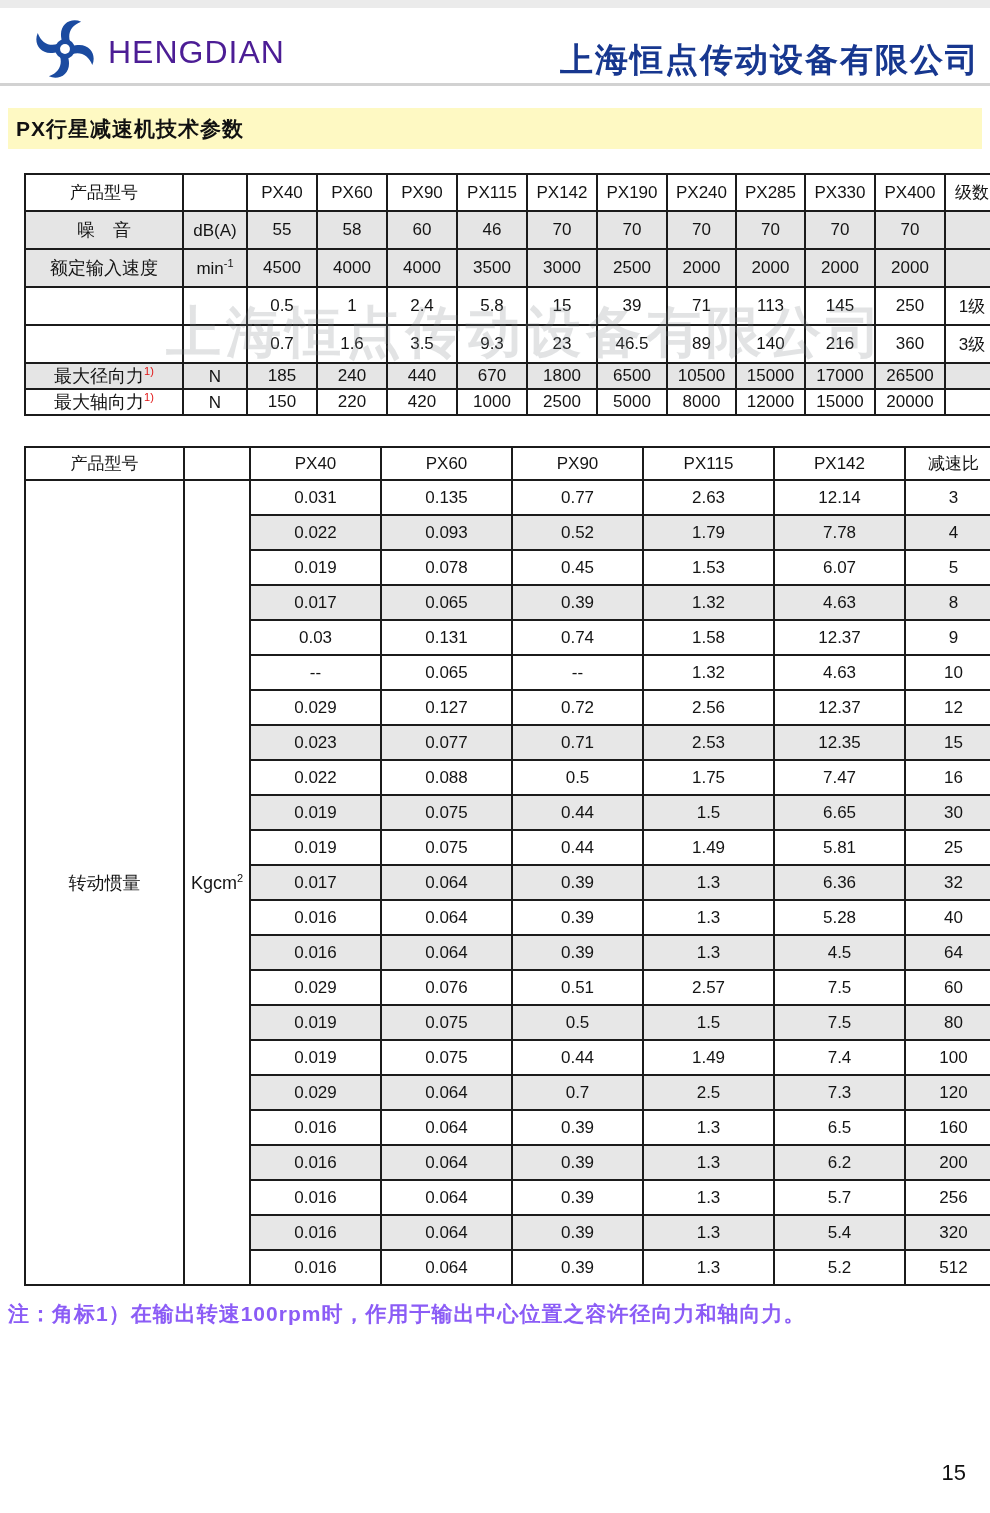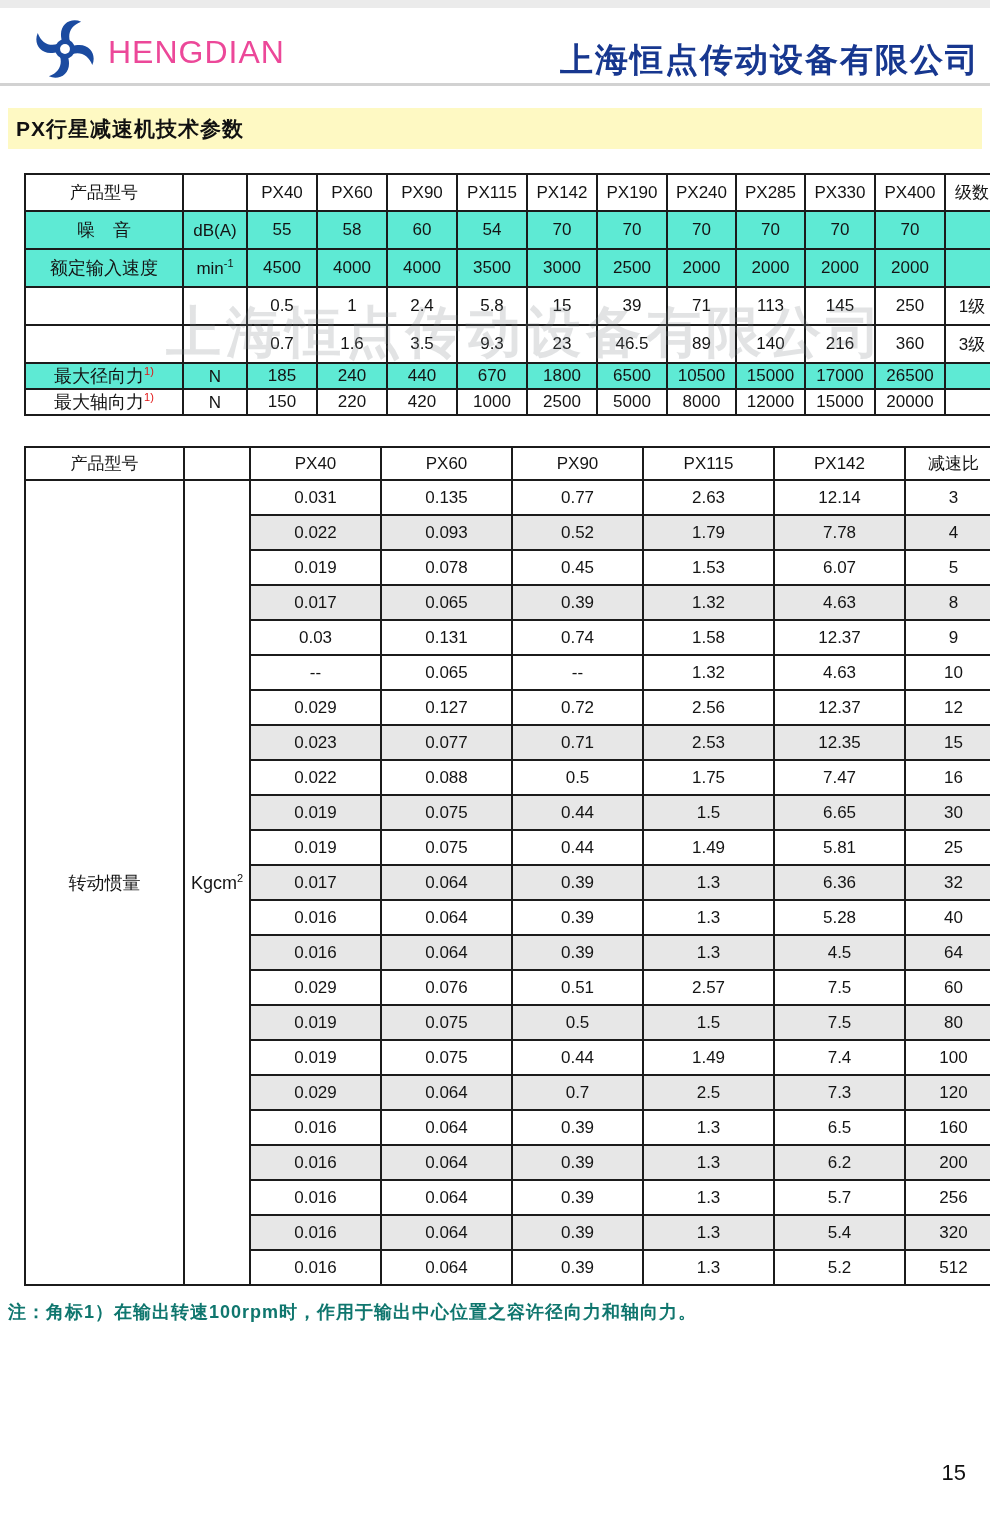--- a/index.html
+++ b/index.html
@@ -4,56 +4,56 @@
 <style>
   * { box-sizing: border-box; margin: 0; padding: 0; }
   body { background:#fff; font-family:"Liberation Sans","DejaVu Sans",sans-serif; }
   .page { width:990px; height:1513px; position:relative; background:#ffffff; overflow:hidden; }
   .topbar { height:8px; background:#ebebeb; width:100%; }
 
   
   .header { height:78px; position:relative; border-bottom:3px solid #d2d2d2; }
   .logo-wrap { position:absolute; left:34px; top:10px; display:flex; align-items:center; }
   .logo-svg { width:62px; height:62px; }
-  .logo-text { font-size:32px; color:#ec4899; letter-spacing:1px; margin-left:12px; margin-top:6px; }
+  .logo-text { font-size:32px; color:#4c1d95; letter-spacing:1px; margin-left:12px; margin-top:6px; }
   .company { position:absolute; right:10px; top:30px; font-family:"Liberation Serif","DejaVu Serif",serif;
              font-weight:bold; font-size:33px; color:#17378f; letter-spacing:2px; }
 
   
   .banner { margin:22px 8px 0 8px; height:41px; background:#fef9c3; display:flex; align-items:center; }
   .banner span { font-size:21px; font-weight:bold; color:#111; padding-left:8px; letter-spacing:1px; }
 
   
   table { border-collapse:collapse; table-layout:fixed; margin-left:24px; }
   td, th { border:2px solid #1b1b1b; text-align:center; vertical-align:middle;
            font-size:17px; color:#141414; font-weight:normal; overflow:hidden; white-space:nowrap; }
   sup { font-size:11px; }
   .red { color:#e11515; }
 
   
   .t1 { width:974px; margin-top:24px; }
   .t1 th { height:37px; font-size:17px; }
   .t1 td { height:38px; }
   .t1 tr.tall td { height:24px; }
-  .t1 tr.blue td { background:#5eead4; }
+  .t1 tr.blue td { background:#e5e5e5; }
   .t1 .lbl { font-size:18px; }
 
   
   .watermark { position:absolute; left:166px; top:296px; font-size:55px; font-weight:bold;
                color:#7d8488; opacity:0.22; letter-spacing:5px; white-space:nowrap; pointer-events:none; }
 
   
   .t2 { width:977px; margin-top:30px; }
   .t2 th { height:33px; }
   .t2 td { height:35px; }
   .t2 tr.shaded td { background:#e7e7e7; }
   .t2 td.merged { background:#fff !important; font-size:18px; }
 
   
-  .note { margin:14px 0 0 8px; font-size:18px; font-weight:bold; color:#0f766e; letter-spacing:1px; }
+  .note { margin:14px 0 0 8px; font-size:21px; font-weight:bold; color:#8b5cf6; letter-spacing:1px; }
   .pagenum { position:absolute; right:24px; top:1460px; font-size:22px; color:#111; }
 </style>
 </head>
 <body>
 
 <div class="page">
   <div class="topbar"></div>
 
   <div class="header">
     <div class="logo-wrap">
@@ -111,21 +111,21 @@
         </tr>
     </thead>
     <tbody>
 
         <tr class="blue">
           <td class="lbl"><span>噪　音</span><sup class="red"></sup></td>
           <td><span>dB(A)</span><sup></sup></td>
           <td>55</td>
           <td>58</td>
           <td>60</td>
-          <td>54</td>
+          <td>46</td>
           <td>70</td>
           <td>70</td>
           <td>70</td>
           <td>70</td>
           <td>70</td>
           <td>70</td>
           <td></td>
         </tr>
 
 

